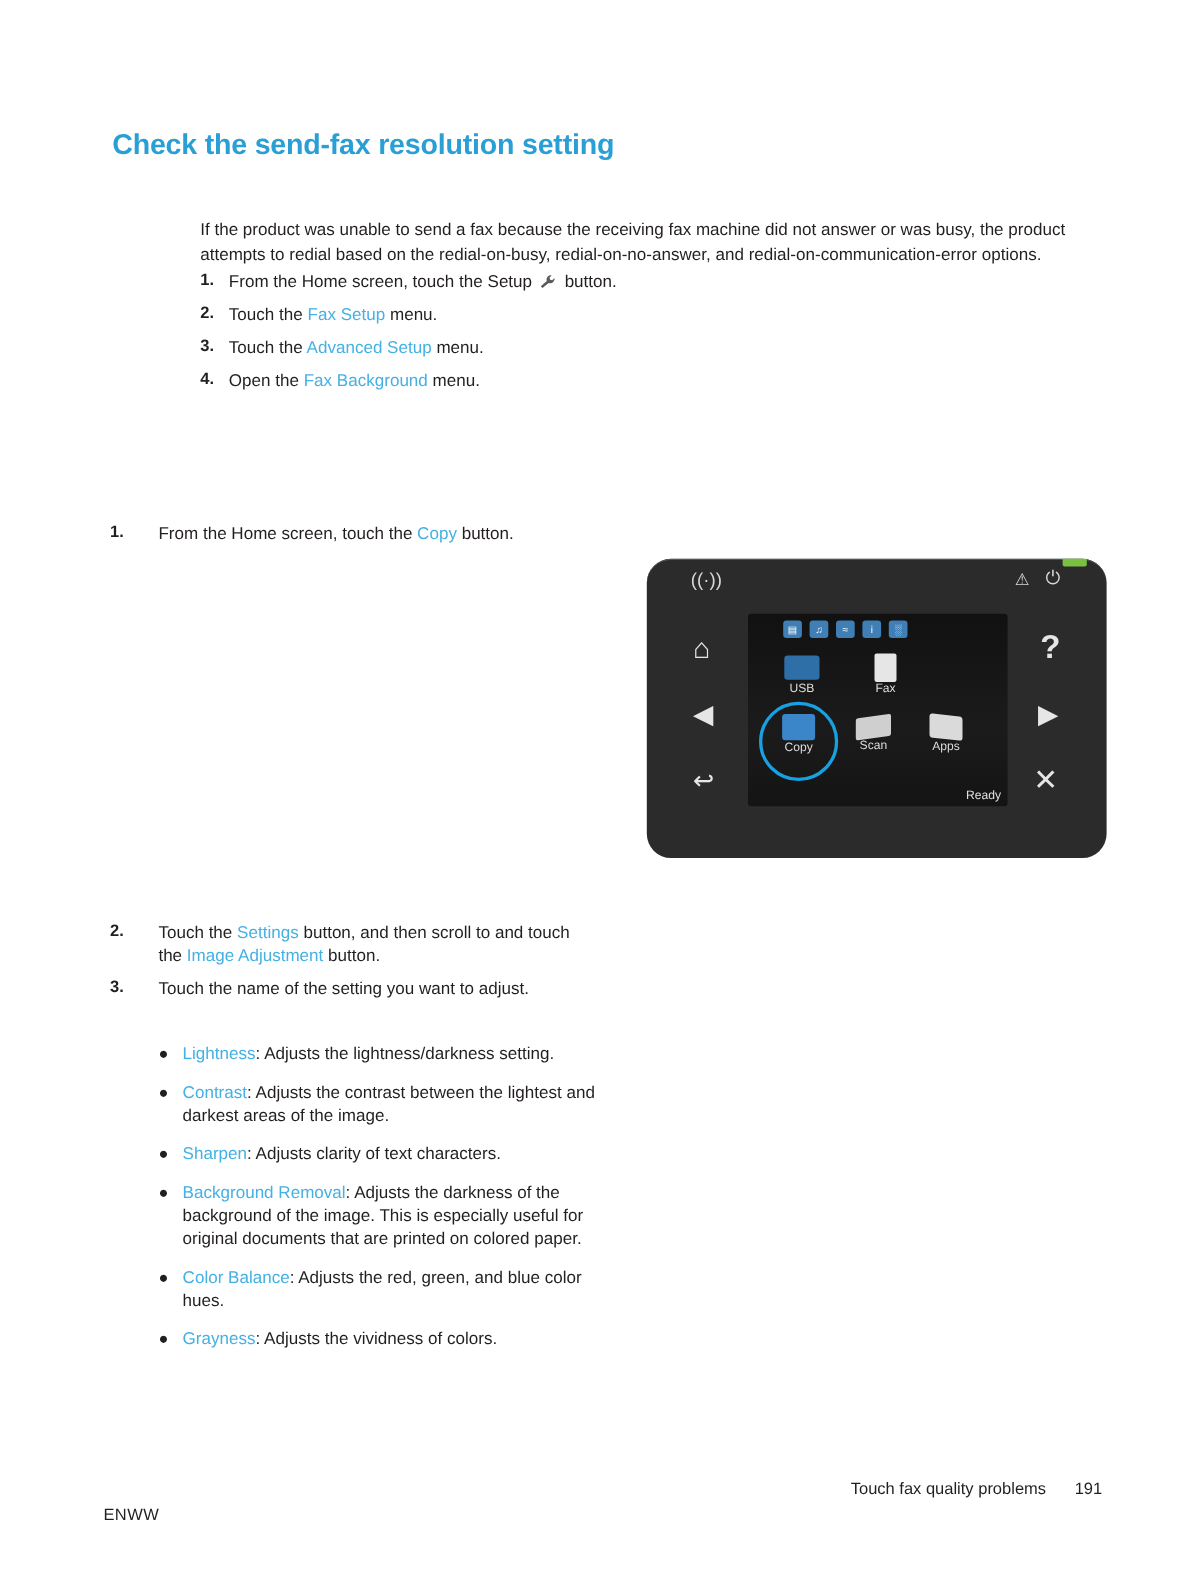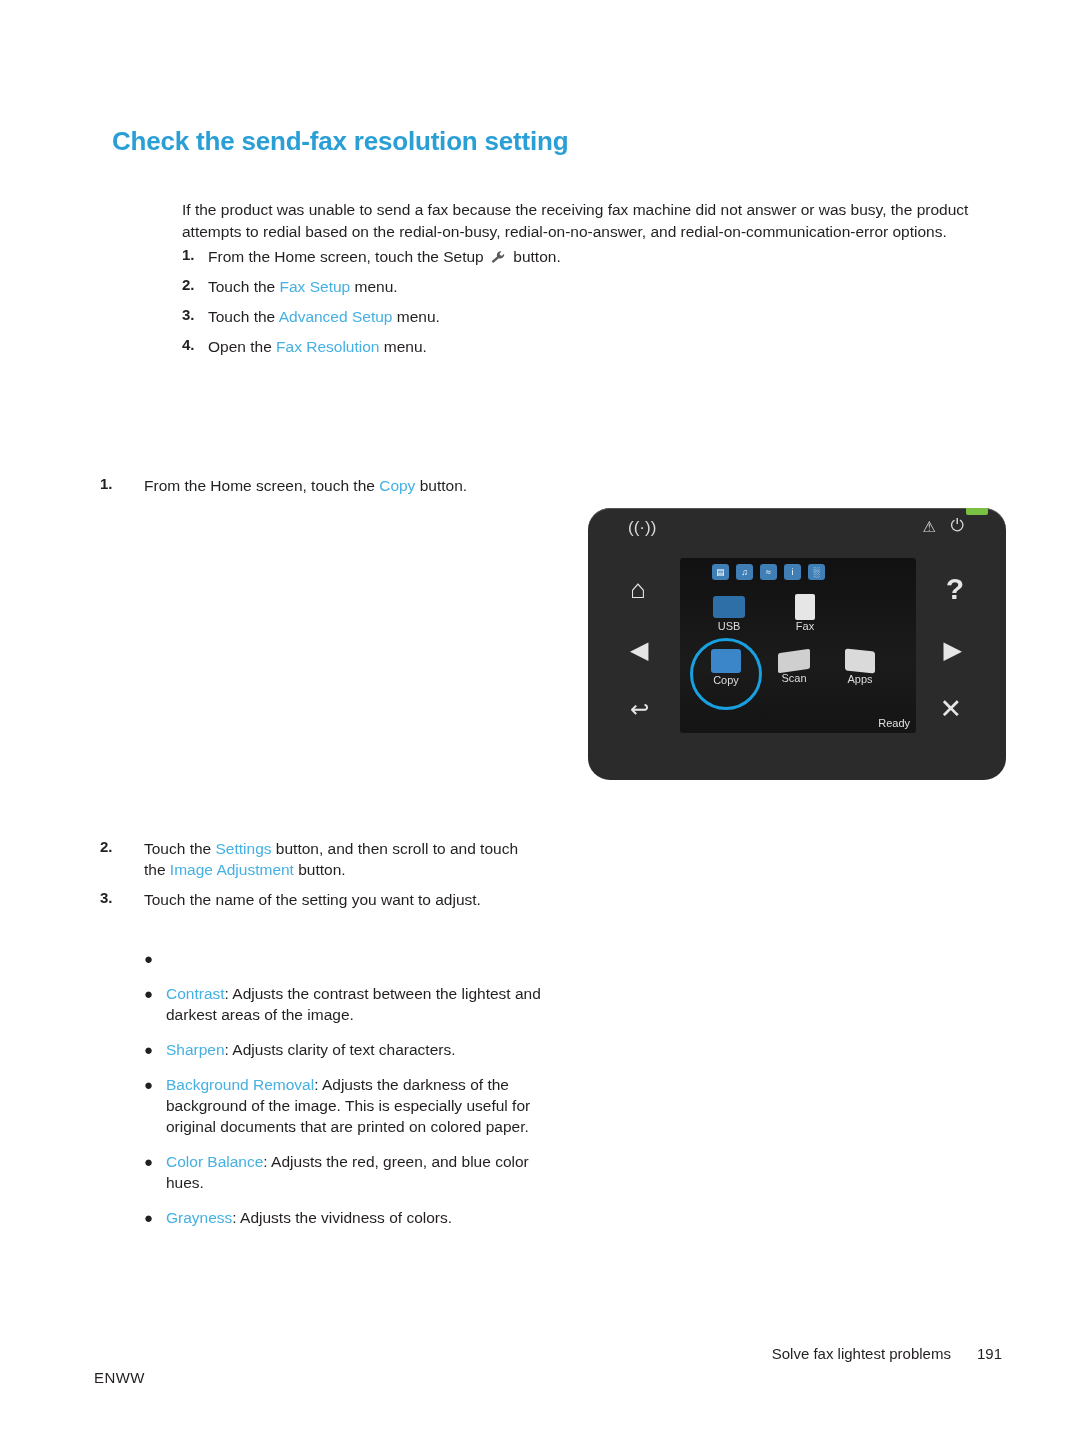--- a/index.html
+++ b/index.html
@@ -18,21 +18,21 @@
   .page {
     position: absolute;
     top: 0; left: 0;
     width: 1080px;
     height: 1437px;
   }
 
   
   h1.section-title {
     position: absolute;
-    margin: 18px;
+    margin: 8px;
     font-size: 26px;
     font-weight: bold;
     color: #2a9fd6;
     letter-spacing: -0.2px;
     white-space: nowrap;
   }
   #h-sendfax { left: 94px; top: 108px; }
   #h-imageadj { left: 94px; top: 414px; }
 
   
@@ -295,21 +295,21 @@
       <span class="txt"><span>Touch the </span><span class="blue">Fax Setup</span><span> menu.</span></span>
     </div>
 
     <div class="row">
       <span class="num">3.</span>
       <span class="txt"><span>Touch the </span><span class="blue">Advanced Setup</span><span> menu.</span></span>
     </div>
 
     <div class="row">
       <span class="num">4.</span>
-      <span class="txt"><span>Open the </span><span class="blue">Fax Resolution</span><span> menu.</span></span>
+      <span class="txt"><span>Open the </span><span class="blue">Fax Background</span><span> menu.</span></span>
     </div>
 
   </div>
 
 
   <div class="olist" id="list-imageadj-1">
     <div class="row">
       <span class="num">1.</span>
       <span class="txt"><span>From the Home screen, touch the </span><span class="blue">Copy</span><span> button.</span></span>
     </div>
@@ -375,20 +375,21 @@
       <span class="num">3.</span>
       <span class="txt">Touch the name of the setting you want to adjust.</span>
     </div>
 
   </div>
 
   <div class="blist">
 
     <div class="brow">
       <span class="bullet">●</span>
+      <span class="btxt"><span class="blue">Lightness</span><span>: Adjusts the lightness/darkness setting.</span></span>
     </div>
 
     <div class="brow">
       <span class="bullet">●</span>
       <span class="btxt"><span class="blue">Contrast</span><span>: Adjusts the contrast between the lightest and darkest areas of the image.</span></span>
     </div>
 
     <div class="brow">
       <span class="bullet">●</span>
       <span class="btxt"><span class="blue">Sharpen</span><span>: Adjusts clarity of text characters.</span></span>
@@ -405,15 +406,15 @@
     </div>
 
     <div class="brow">
       <span class="bullet">●</span>
       <span class="btxt"><span class="blue">Grayness</span><span>: Adjusts the vividness of colors.</span></span>
     </div>
 
   </div>
 
   <div class="footer-left">ENWW</div>
-  <div class="footer-right"><span>Solve fax lightest problems</span><span class="pageno">191</span></div>
+  <div class="footer-right"><span>Touch fax quality problems</span><span class="pageno">191</span></div>
 
 </div>
 
 </body></html>

